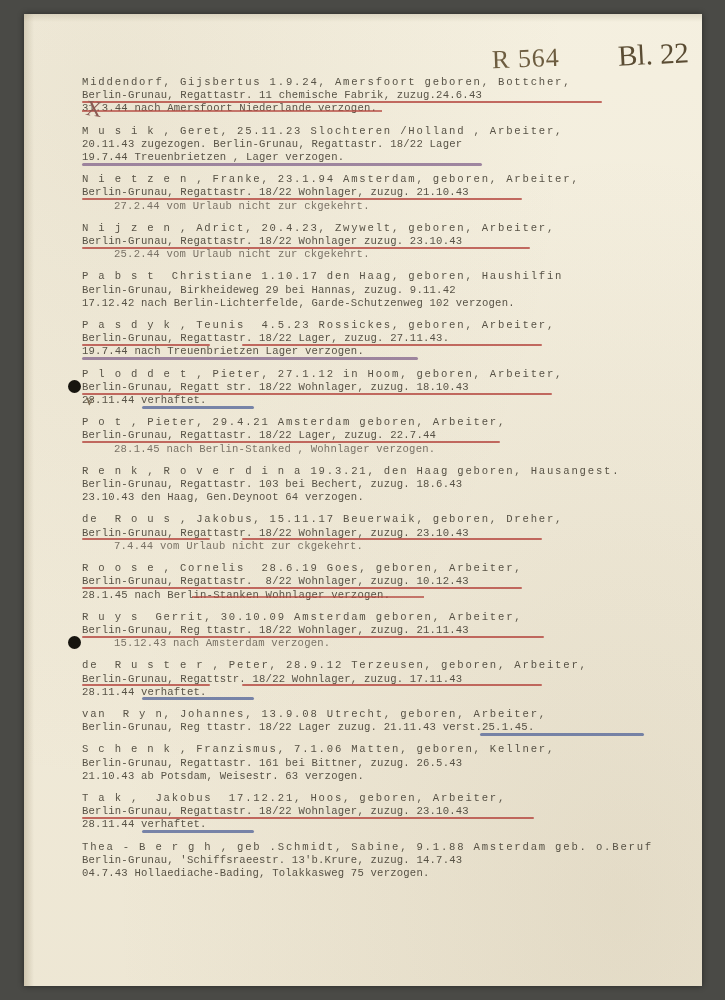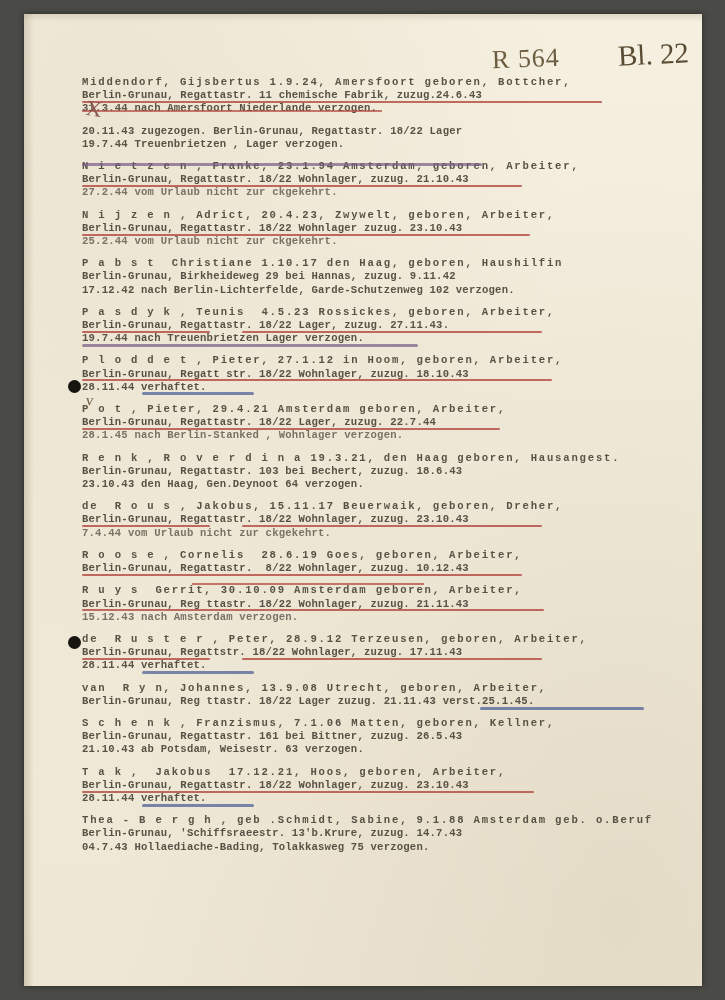--- a/index.html
+++ b/index.html
@@ -102,32 +102,31 @@
   #typescript {
     position: absolute;
     left: 58px;
     top: 62px;
     width: 576px;
     z-index: 4;
   }
   .entry {
     position: relative;
     margin-bottom: 9px;
-    font-weight: bold;
   }
   .line {
     position: relative;
     font-size: 10.6px;
     line-height: 13.2px;
     letter-spacing: 0.2px;
     color: #4b463a;
     white-space: pre;
     opacity: 0.92;
   }
-  .line.faint { color: #5c554a; opacity: 0.8; }
+  .line.faint { color: #5c554a; opacity: 0.8; margin-left: 32px; }
   .name { letter-spacing: 1.8px; }
 
   
   .ul {
     position: absolute;
     height: 2px;
     border-radius: 2px;
     z-index: 5;
     pointer-events: none;
   }
@@ -163,20 +162,21 @@
 
     <div class="entry">
       <div class="line name">Middendorf, Gijsbertus 1.9.24, Amersfoort geboren, Bottcher,</div>
       <div class="line">Berlin-Grunau, Regattastr. 11 chemische Fabrik, zuzug.24.6.43</div>
       <div class="line">31.3.44 nach Amersfoort Niederlande verzogen.</div>
       <div class="ul red" style="left:0px; top:25px; width:520px;"></div>
       <div class="strike" style="left:0px; top:34px; width:300px;"></div>
     </div>
 
     <div class="entry">
+      <div class="line name">M u s i k , Geret, 25.11.23 Slochteren /Holland , Arbeiter,</div>
       <div class="line">20.11.43 zugezogen. Berlin-Grunau, Regattastr. 18/22 Lager</div>
       <div class="line">19.7.44 Treuenbrietzen , Lager verzogen.</div>
       <div class="ul purple thick" style="left:0px; top:38px; width:400px;"></div>
     </div>
 
     <div class="entry">
       <div class="line name">N i e t z e n , Franke, 23.1.94 Amsterdam, geboren, Arbeiter,</div>
       <div class="line">Berlin-Grunau, Regattastr. 18/22 Wohnlager, zuzug. 21.10.43</div>
       <div class="line faint">27.2.44 vom Urlaub nicht zur ckgekehrt.</div>
       <div class="ul red" style="left:0px; top:25px; width:440px;"></div>
@@ -229,20 +229,21 @@
       <div class="line name">de  R o u s , Jakobus, 15.11.17 Beuerwaik, geboren, Dreher,</div>
       <div class="line">Berlin-Grunau, Regattastr. 18/22 Wohnlager, zuzug. 23.10.43</div>
       <div class="line faint">7.4.44 vom Urlaub nicht zur ckgekehrt.</div>
       <div class="ul red" style="left:0px; top:25px; width:128px;"></div>
       <div class="ul red" style="left:160px; top:25px; width:300px;"></div>
     </div>
 
     <div class="entry">
       <div class="line name">R o o s e , Cornelis  28.6.19 Goes, geboren, Arbeiter,</div>
       <div class="line">Berlin-Grunau, Regattastr.  8/22 Wohnlager, zuzug. 10.12.43</div>
+      <div class="line">28.1.45 nach Berlin-Stanken Wohnlager verzogen.</div>
       <div class="ul red" style="left:0px; top:25px; width:440px;"></div>
       <div class="strike" style="left:110px; top:34px; width:232px;"></div>
     </div>
 
     <div class="entry">
       <div class="line name">R u y s  Gerrit, 30.10.09 Amsterdam geboren, Arbeiter,</div>
       <div class="line">Berlin-Grunau, Reg ttastr. 18/22 Wohnlager, zuzug. 21.11.43</div>
       <div class="line faint">15.12.43 nach Amsterdam verzogen.</div>
       <div class="ul red" style="left:0px; top:25px; width:462px;"></div>
     </div>

